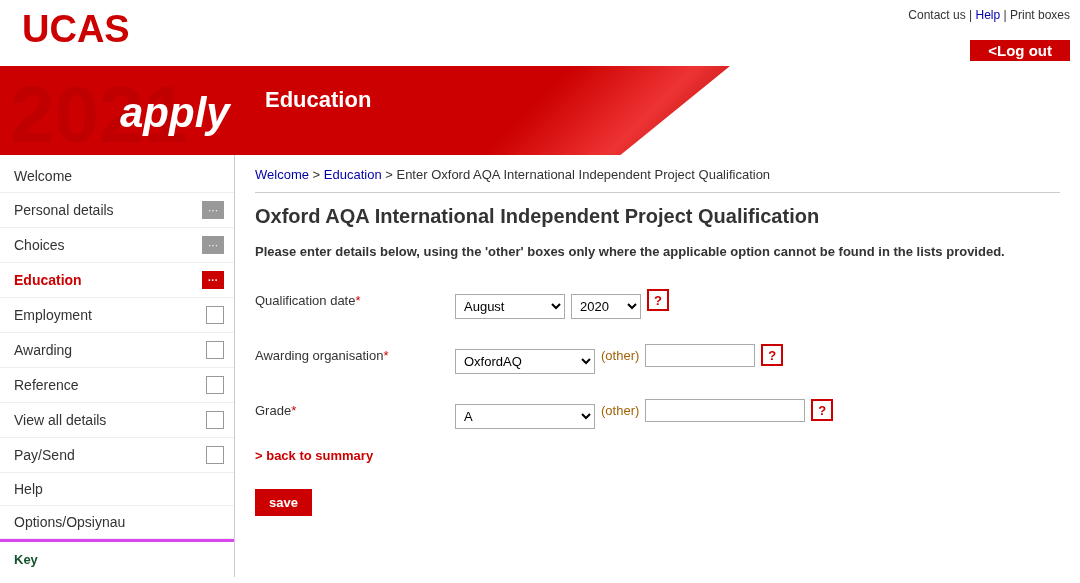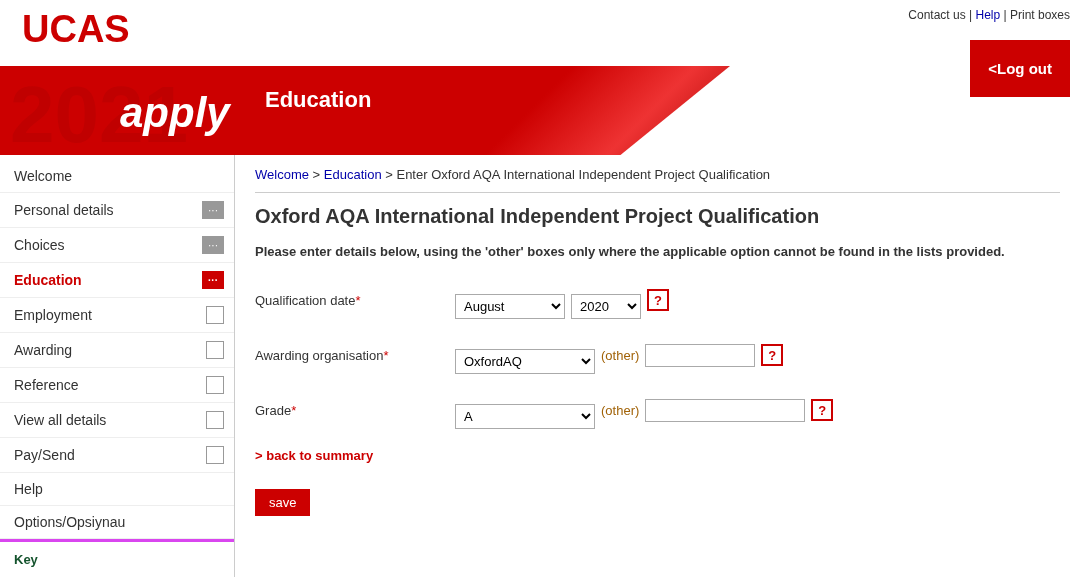--- a/index.html
+++ b/index.html
@@ -30,21 +30,21 @@
       position: absolute; bottom: 42px; left: 265px;
     }
     .header-top-right {
       position: absolute; top: 8px; right: 10px;
       font-size: 12px; color: #333;
     }
     .header-top-right a { color: #00a; text-decoration: none; }
     .logout-btn {
       position: absolute; top: 40px; right: 10px;
       background: #c00; color: #fff; border: none;
-      padding: 20px 18px; font-size: 15px; font-weight: bold; cursor: pointer;
+      padding: 2px 18px; font-size: 15px; font-weight: bold; cursor: pointer;
     }
 
     
     .layout { display: flex; min-height: 420px; }
 
     
     .sidebar { width: 235px; min-width: 235px; border-right: 1px solid #ccc; padding-top: 5px; background: #fff; }
     .sidebar-item {
       display: flex; align-items: center; justify-content: space-between;
       padding: 8px 10px 8px 14px;
@@ -97,21 +97,21 @@
       width: 22px; height: 22px; border: 2px solid #c00; color: #c00;
       font-size: 13px; font-weight: bold; cursor: pointer; background: #fff;
     }
 
     
     .back-link { color: #c00; font-size: 13px; font-weight: bold; text-decoration: none; display: inline-block; margin-bottom: 18px; }
 
     
     .save-btn {
       background: #c00; color: #fff; border: none;
-      padding: 6px 14px; font-size: 13px; font-weight: normal; cursor: pointer;
+      padding: 6px 14px; font-size: 13px; font-weight: bold; cursor: pointer;
     }
   </style>
 </head>
 <body>
 
 <div class="header">
   <div class="header-logo">UCAS</div>
   <div class="header-red-banner">
     <div class="header-year">2021</div>
     <div class="header-apply">apply</div>

